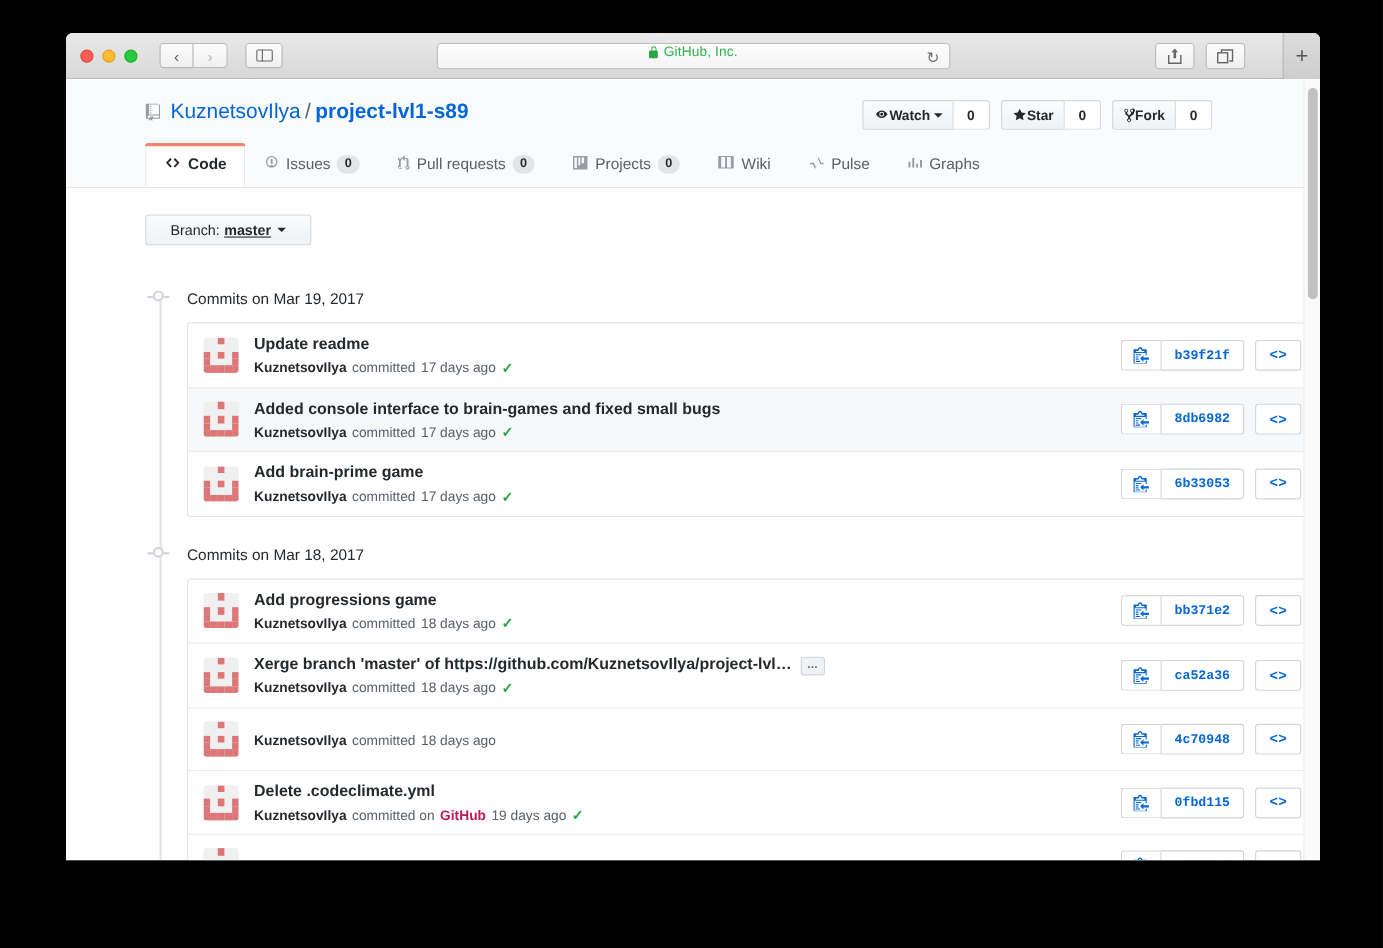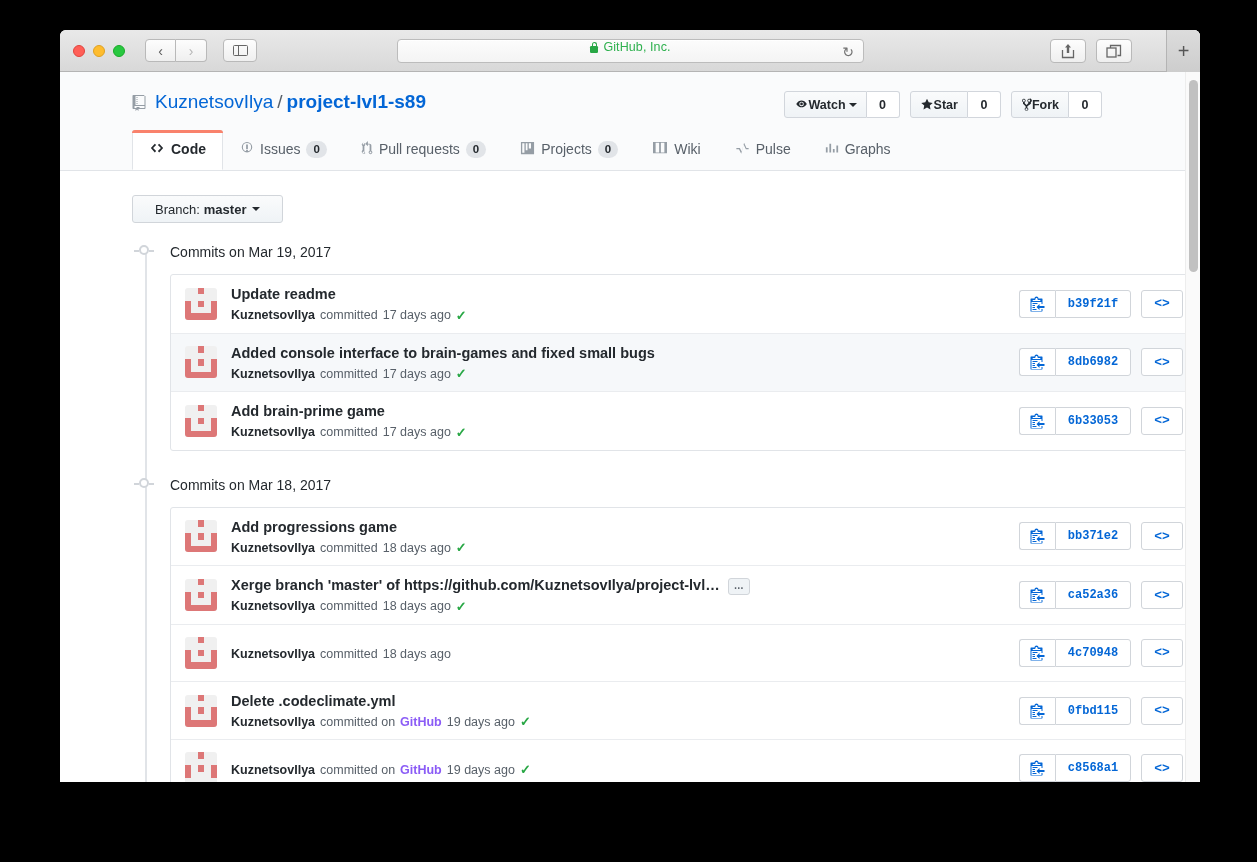--- a/index.html
+++ b/index.html
@@ -142,24 +142,24 @@
 
   
   .body { padding: 24px 0 0 72px; }
   .branchbtn {
     display: inline-flex; align-items: center;
     height: 28px; padding: 0 22px;
     background: linear-gradient(#fafbfc, #eff3f6);
     border: 1px solid #d1d5da; border-radius: 3px;
     font-size: 13px; color: #24292e;
   }
-  .branchbtn b { margin-left: 4px; }
+  .branchbtn b { margin-left: 4px; text-decoration: underline; }
   .branchbtn .caret { margin-left: 6px; }
 
-  .timeline { position: relative; margin-top: 21px; padding-left: 38px; }
+  .timeline { position: relative; margin-top: 40px; padding-left: 38px; }
   .tl-line {
     position: absolute; left: 13px; top: 4px; bottom: 0;
     width: 2px; background: #e1e4e8;
   }
   .group { position: relative; }
   .group-hdr { position: relative; font-size: 14px; color: #24292e; padding-bottom: 14px; }
   .node {
     position: absolute; left: -31px; top: 1px;
     width: 10px; height: 10px; border-radius: 50%;
     background: #fff; border: 2px solid #d1d5da;
@@ -199,21 +199,21 @@
     line-height: 1.35; display: flex; align-items: center; gap: 8px;
   }
   .ctitle .txt { overflow: hidden; text-overflow: ellipsis; white-space: nowrap; }
   .ellipsis-btn {
     background: #eff3f6; border: 1px solid #d1d5da; border-radius: 3px;
     font-size: 10px; color: #586069; line-height: 9px;
     padding: 2px 5px 4px; font-weight: bold; flex: none;
   }
   .csub { font-size: 12.5px; color: #586069; margin-top: 3px; display: flex; align-items: center; gap: 5px; }
   .csub .who { font-weight: bold; color: #24292e; }
-  .csub .onhub { font-weight: bold; color: #8b5cf6; }
+  .csub .onhub { font-weight: bold; color: #be185d; }
   .check { color: #28a745; font-size: 13px; font-weight: bold; }
 
   .cright { display: flex; align-items: center; gap: 10px; margin-left: 14px; flex: none; }
   .shagrp { display: flex; }
   .copybtn {
     width: 36px; height: 28px;
     border: 1px solid #d1d5da; border-right: none; border-radius: 3px 0 0 3px;
     background: #fff; display: flex; align-items: center; justify-content: center;
   }
   .shabtn {

